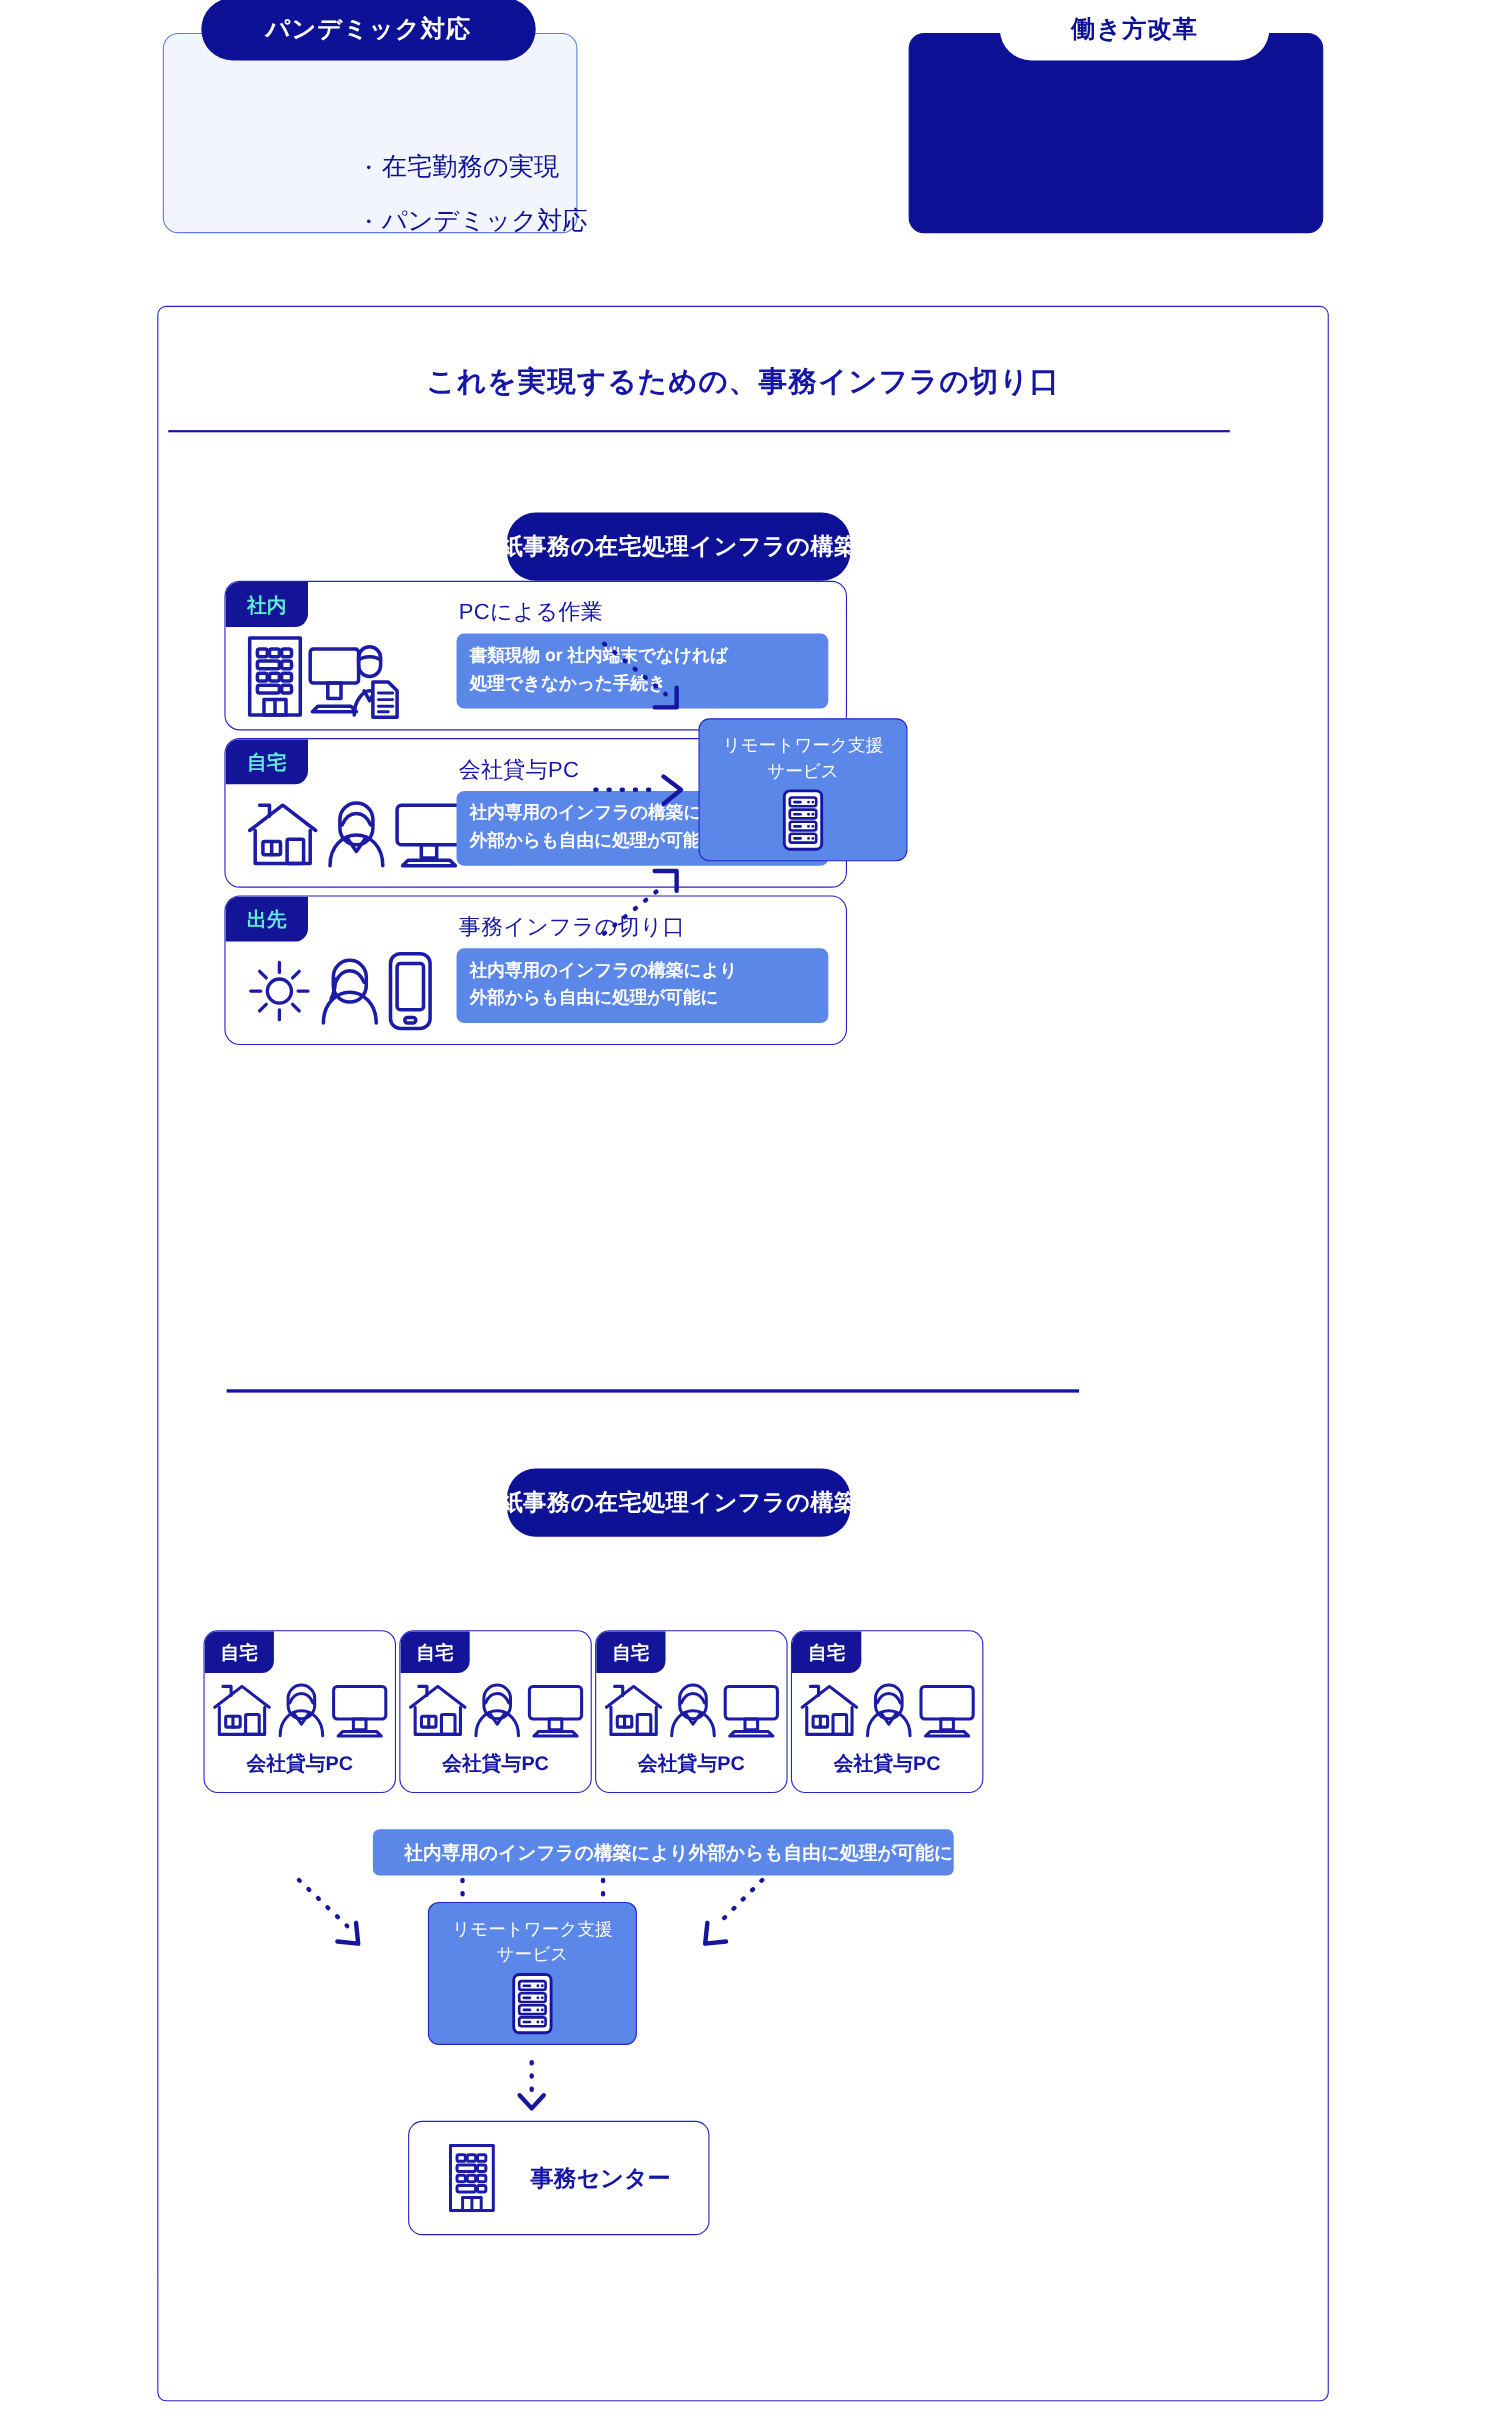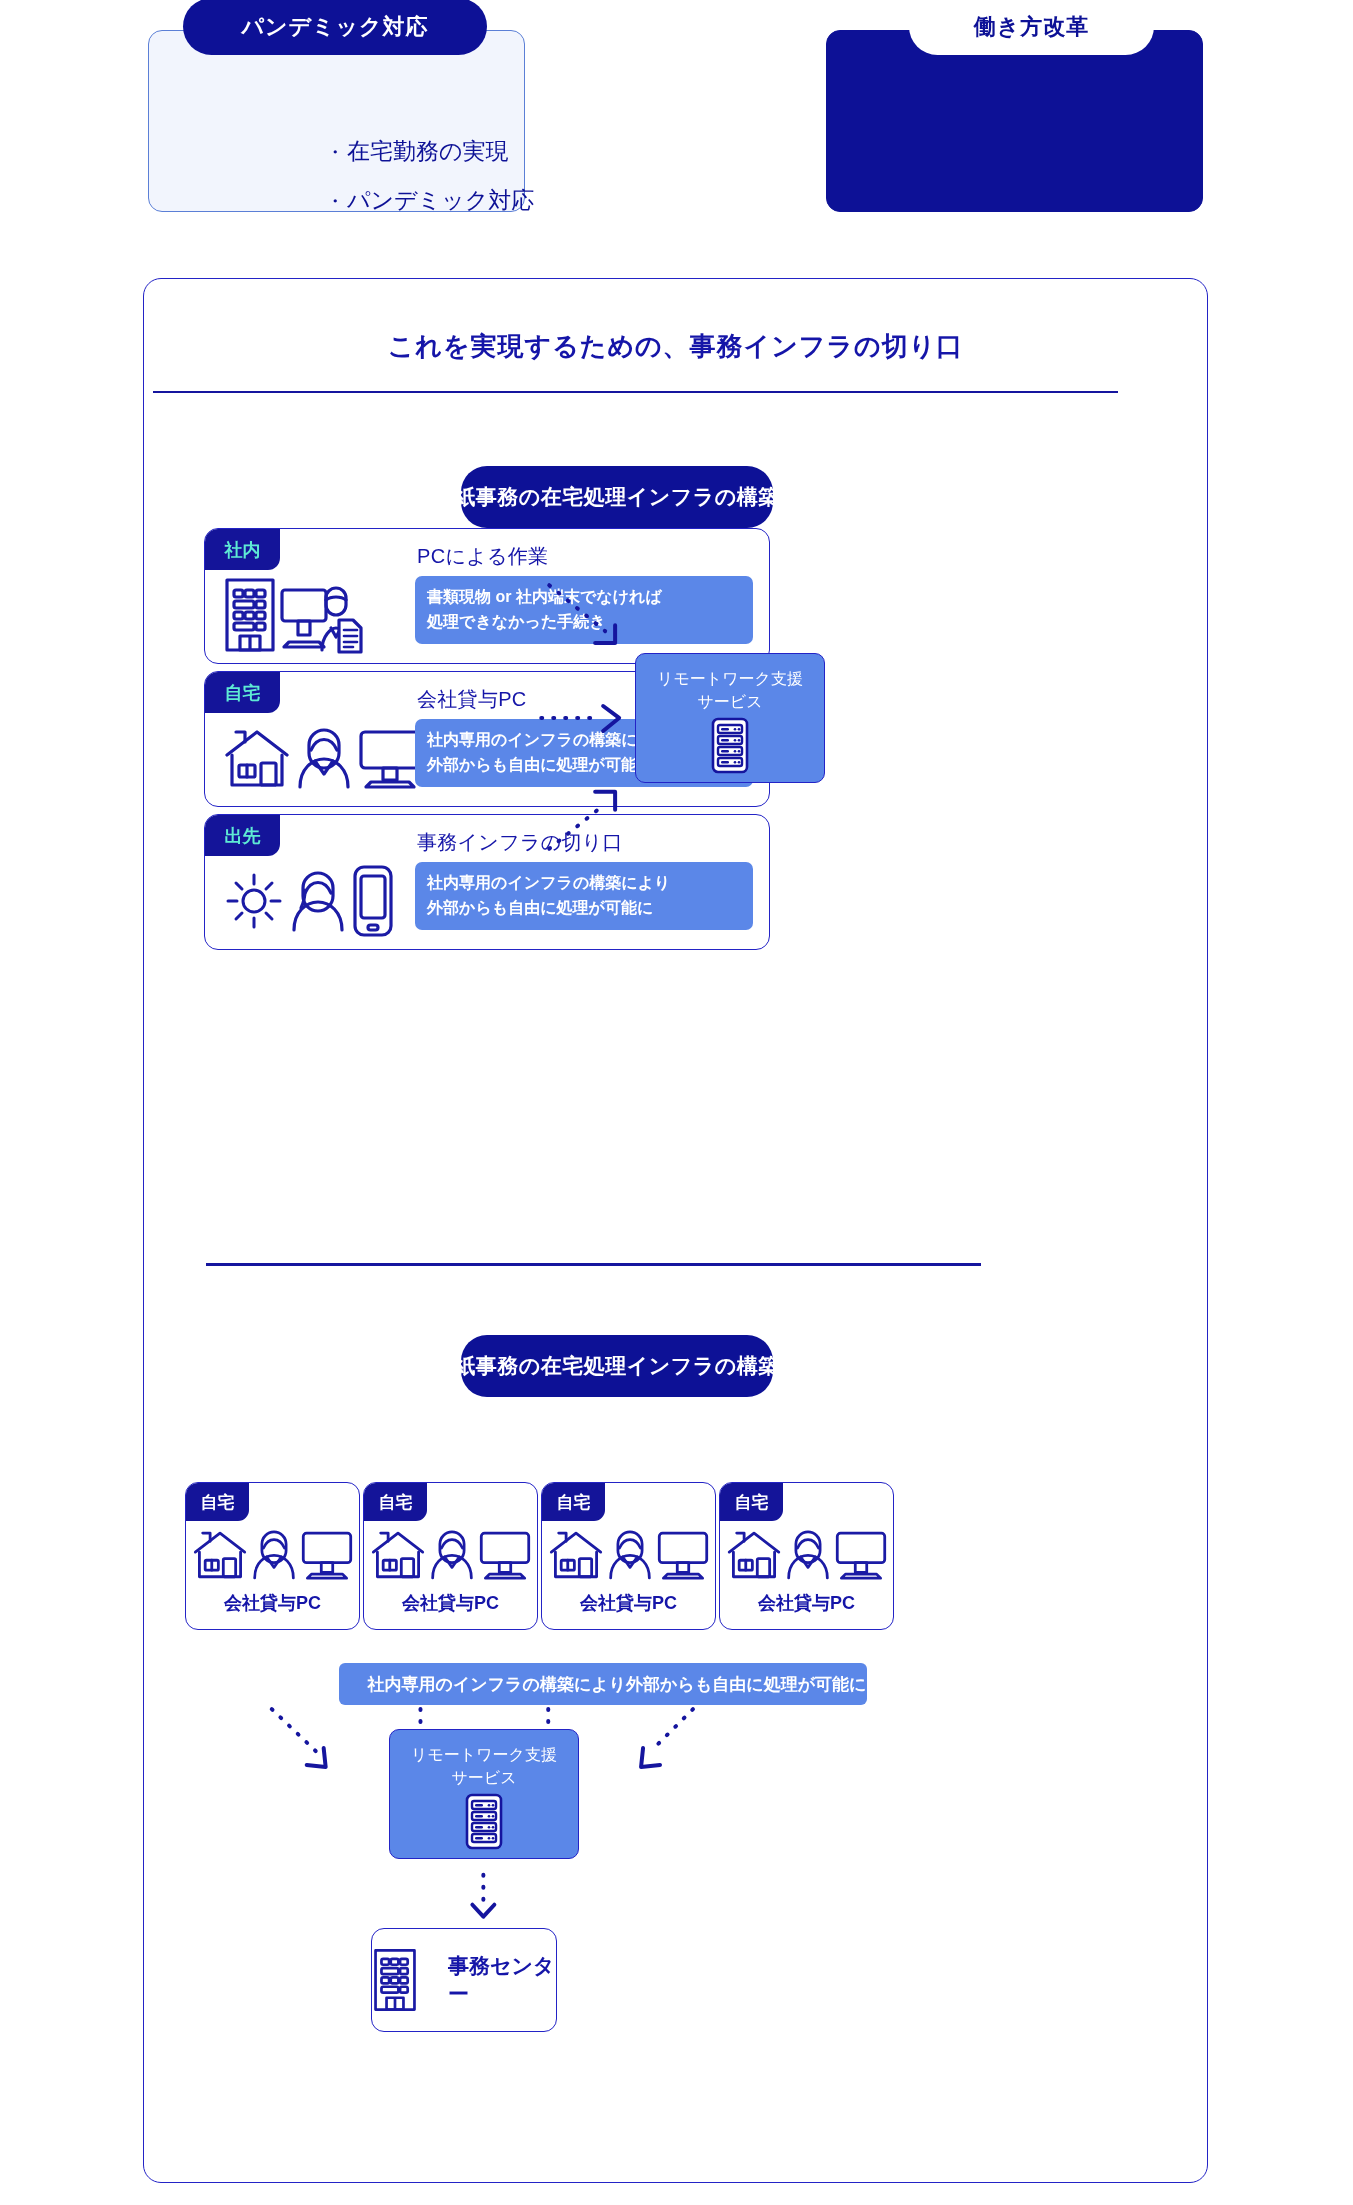--- a/index.html
+++ b/index.html
@@ -106,21 +106,21 @@
     color: #0d1196;
     font-weight: 500;
   }
 
   
   #main-panel {
     position: absolute;
     left: 143px; top: 278px;
     width: 1065px; height: 1905px;
     border: 1.5px solid #2323c6;
-    border-radius: 18px;
+    border-radius: 8px;
     box-sizing: border-box;
     background: #ffffff;
   }
 
   #main-title {
     position: absolute;
     left: 0; top: 50px;
     width: 100%;
     text-align: center;
     font-size: 26px;
@@ -343,21 +343,21 @@
     font-size: 16px;
     line-height: 1.45;
     color: #ffffff;
     font-weight: 500;
   }
   #service-box-2 .svc-icon { margin-top: 4px; }
 
   #center-box {
     position: absolute;
     left: 227px; top: 1649px;
-    width: 186px; height: 104px;
+    width: 274px; height: 104px;
     border: 1.5px solid #2323c6;
     border-radius: 13px;
     box-sizing: border-box;
     background: #ffffff;
     display: flex;
     align-items: center;
     justify-content: center;
     gap: 30px;
   }
   #center-box .center-label {

